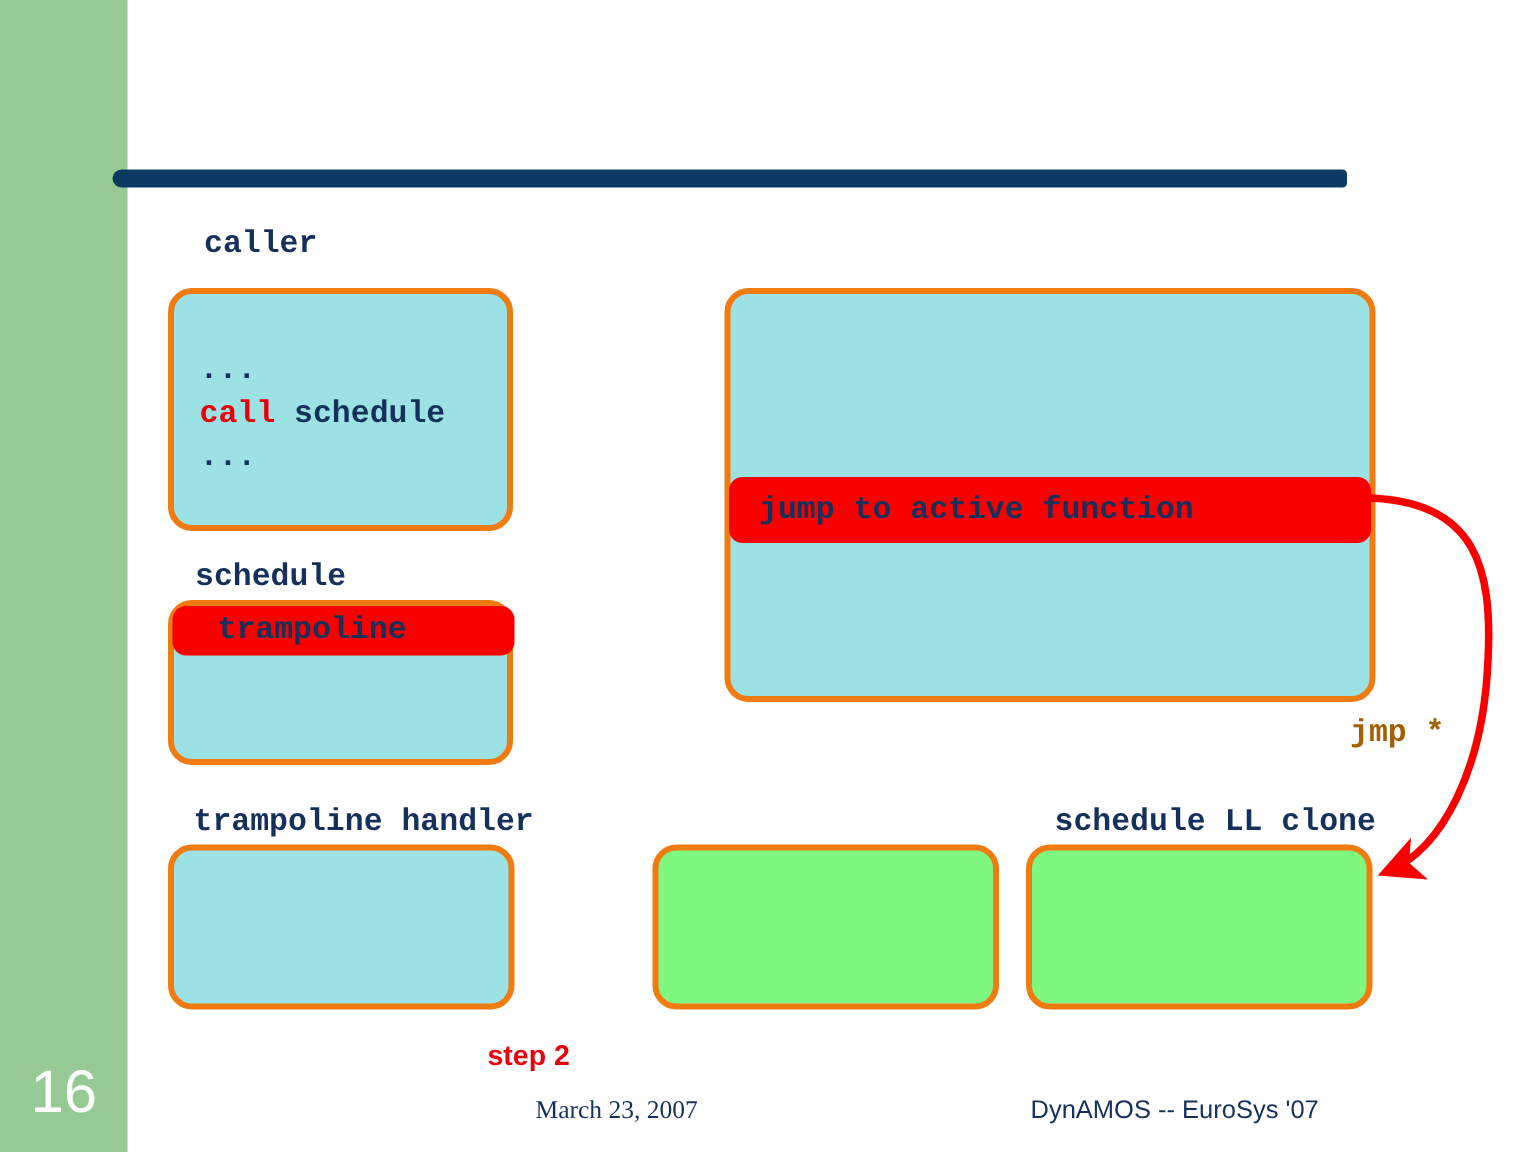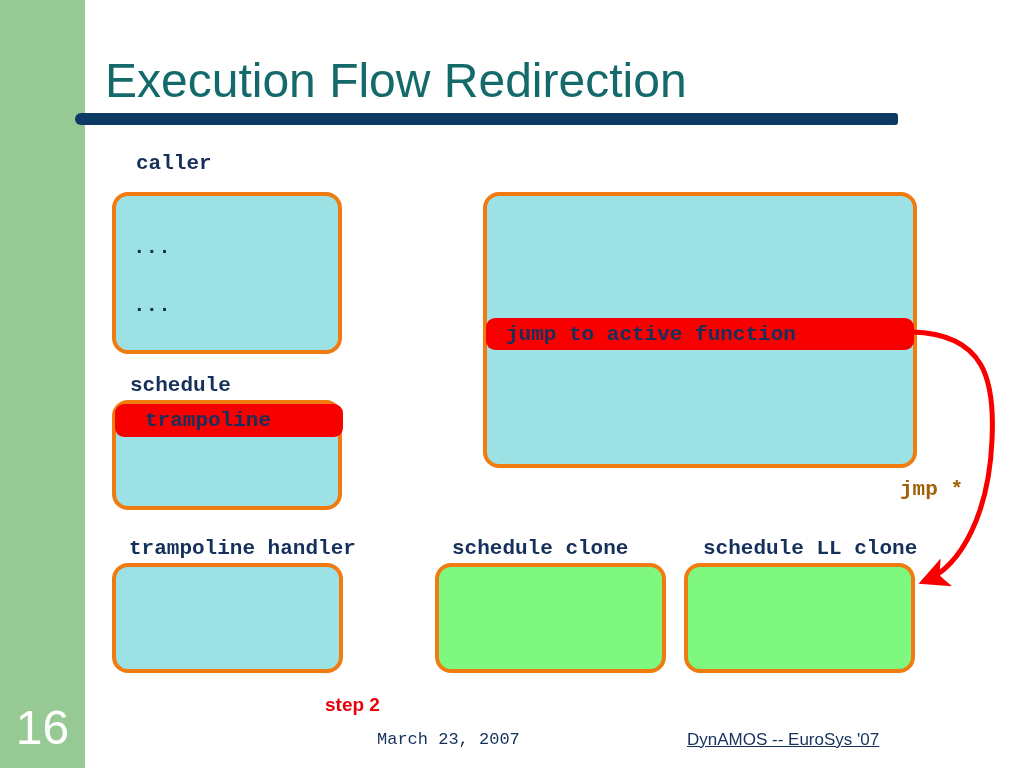--- a/index.html
+++ b/index.html
@@ -9,21 +9,21 @@
     font-family:"Liberation Sans", sans-serif;
     overflow:hidden;
     position:relative;
   }
   #slide{position:absolute;left:0;top:0;width:1024px;height:768px;background:#ffffff;}
 
   
   .sidebar{position:absolute;left:0;top:0;width:85px;height:768px;background:#96c993;}
   .slide-number{
     position:absolute;left:0;top:700px;width:85px;height:56px;
-    color:#ffffff;font-size:48px;line-height:56px;text-align:center;
+    color:#ffffff;font-size:40px;line-height:56px;text-align:center;
     font-family:"Liberation Sans", sans-serif;font-weight:400;
   }
 
   
   .title{
     position:absolute;left:105px;top:52px;
     color:#146a6b;
     font-size:48px;line-height:58px;
     font-family:"Liberation Sans", sans-serif;
     font-weight:400;letter-spacing:0px;white-space:nowrap;
@@ -91,60 +91,59 @@
   .arrow-layer{position:absolute;left:0;top:0;width:1024px;height:768px;pointer-events:none;}
 
   
   .step-label{
     position:absolute;left:325px;top:694px;
     font-family:"Liberation Sans", sans-serif;
     font-weight:700;font-size:19px;color:#e8000b;white-space:nowrap;
   }
   .footer-date{
     position:absolute;left:357px;top:730px;
-    font-family:Liberation Mono, monospace;
-    font-size:17px;color:#16305c;white-space:nowrap;margin-left:20px;
+    font-family:Liberation Serif, serif;
+    font-size:17px;color:#16305c;white-space:nowrap;
   }
   .footer-conf{
     position:absolute;left:687px;top:730px;
     font-family:"Liberation Sans", sans-serif;
-    font-size:17px;color:#16305c;white-space:nowrap;text-decoration:underline;
+    font-size:17px;color:#16305c;white-space:nowrap;
   }
 </style>
 </head>
 <body>
 
 <div id="slide">
 
   <div class="sidebar"></div>
   <div class="slide-number">16</div>
 
-  <div class="title">Execution Flow Redirection</div>
   <div class="title-rule"></div>
 
   <div class="caption" style="left:136px;top:152px;">caller</div>
   <div class="box" style="left:112px;top:192px;width:230px;height:162px;"></div>
   <div class="code" style="left:133px;top:233px;">...</div>
+  <div class="code" style="left:133px;top:262px;"><span class="kw">call</span><span> schedule</span></div>
   <div class="code" style="left:133px;top:291px;">...</div>
 
   <div class="caption" style="left:130px;top:374px;">schedule</div>
   <div class="box" style="left:112px;top:400px;width:230px;height:110px;"></div>
   <div class="redband" style="left:115px;top:404px;width:228px;height:33px;padding-left:30px;">
     <span class="bandtext">trampoline</span>
   </div>
 
   <div class="caption" style="left:129px;top:537px;">trampoline handler</div>
   <div class="box" style="left:112px;top:563px;width:231px;height:110px;"></div>
 
   <div class="box" style="left:483px;top:192px;width:434px;height:276px;"></div>
-  <div class="redband" style="left:486px;top:318px;width:428px;height:32px;padding-left:20px;">
+  <div class="redband" style="left:486px;top:318px;width:428px;height:44px;padding-left:20px;">
     <span class="bandtext">jump to active function</span>
   </div>
 
-  <div class="caption" style="left:452px;top:537px;">schedule clone</div>
   <div class="box green" style="left:435px;top:563px;width:231px;height:110px;"></div>
 
   <div class="caption" style="left:703px;top:537px;">schedule LL clone</div>
   <div class="box green" style="left:684px;top:563px;width:231px;height:110px;"></div>
 
   <div class="jmp-label" style="left:900px;top:478px;">jmp *</div>
 
   <svg class="arrow-layer" viewBox="0 0 1024 768" xmlns="http://www.w3.org/2000/svg">
     <defs>
       <marker id="redhead" markerWidth="6" markerHeight="6" refX="4.6" refY="3" orient="auto" markerUnits="strokeWidth">

